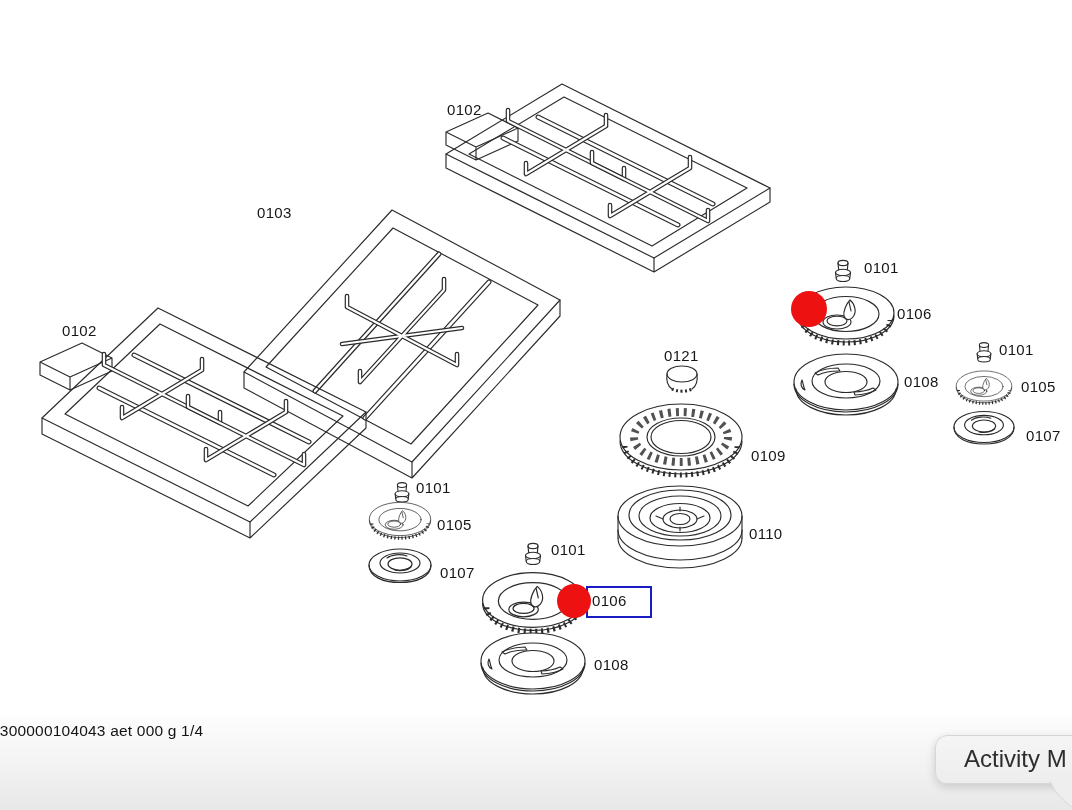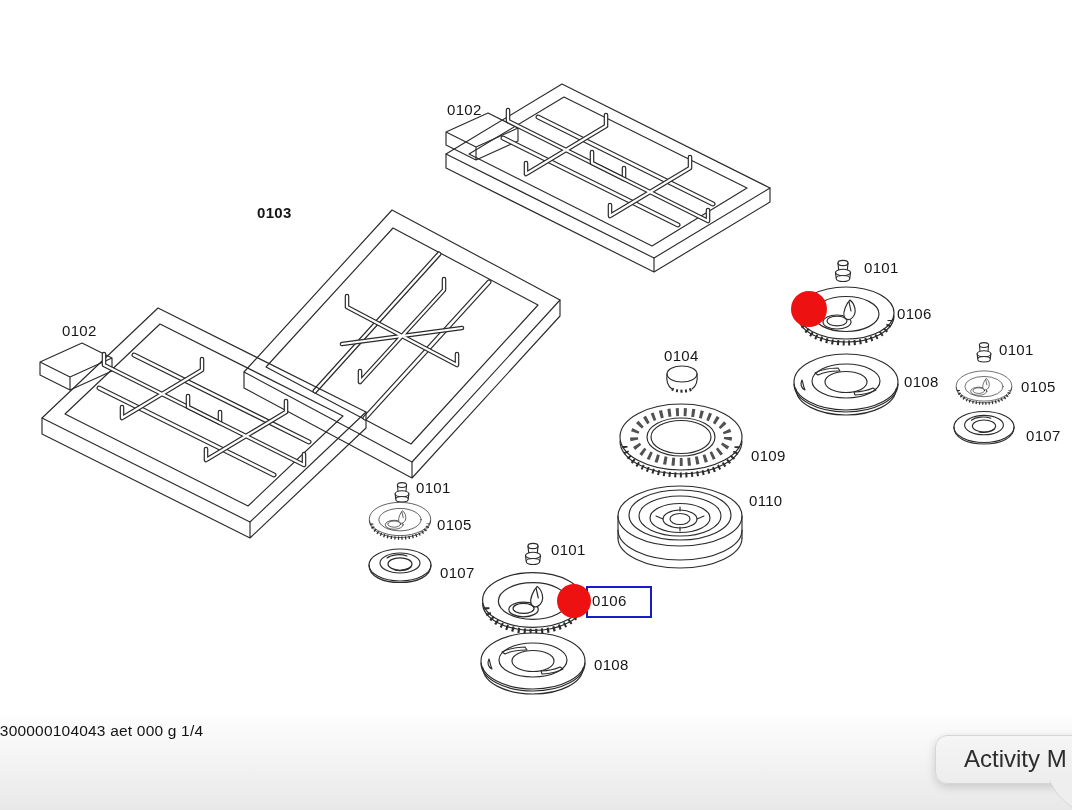--- a/index.html
+++ b/index.html
@@ -189,34 +189,34 @@
     <g>
       <use href="#cap" transform="translate(533,559)"></use>
       <use href="#headL" transform="translate(533,600) scale(1.05)"></use>
       <use href="#base8" transform="translate(533,661)"></use>
     </g>
   </svg>
 
   <div class="selbox" style="left: 586px; top: 586px; width: 62px; height: 28px; border-color: rgb(27, 27, 196);"></div>
 
   <span class="plabel" style="left:447px;top:101px;">0102</span>
-  <span class="plabel" style="left:257px;top:204px;font-weight:bold;">0103</span>
+  <span class="plabel" style="left:257px;top:204px;">0103</span>
   <span class="plabel" style="left:62px;top:322px;">0102</span>
 
   <span class="plabel" style="left:864px;top:259px;">0101</span>
   <span class="plabel" style="left:897px;top:305px;">0106</span>
   <span class="plabel" style="left:904px;top:373px;">0108</span>
 
   <span class="plabel" style="left:999px;top:341px;">0101</span>
   <span class="plabel" style="left:1021px;top:378px;">0105</span>
   <span class="plabel" style="left:1026px;top:427px;">0107</span>
 
-  <span class="plabel" style="left:664px;top:347px;">0104</span>
+  <span class="plabel" style="left:664px;top:347px;">0121</span>
   <span class="plabel" style="left:751px;top:447px;">0109</span>
-  <span class="plabel" style="left:749px;top:492px;">0110</span>
+  <span class="plabel" style="left:749px;top:525px;">0110</span>
 
   <span class="plabel" style="left:416px;top:479px;">0101</span>
   <span class="plabel" style="left:437px;top:516px;">0105</span>
   <span class="plabel" style="left:440px;top:564px;">0107</span>
 
   <span class="plabel" style="left:551px;top:541px;">0101</span>
   <span class="plabel" style="left:592px;top:592px;">0106</span>
   <span class="plabel" style="left:594px;top:656px;">0108</span>
 
   <div class="hdot" style="left: 791px; top: 291px; width: 36px; height: 36px; background-color: rgb(238, 17, 17);"></div>

